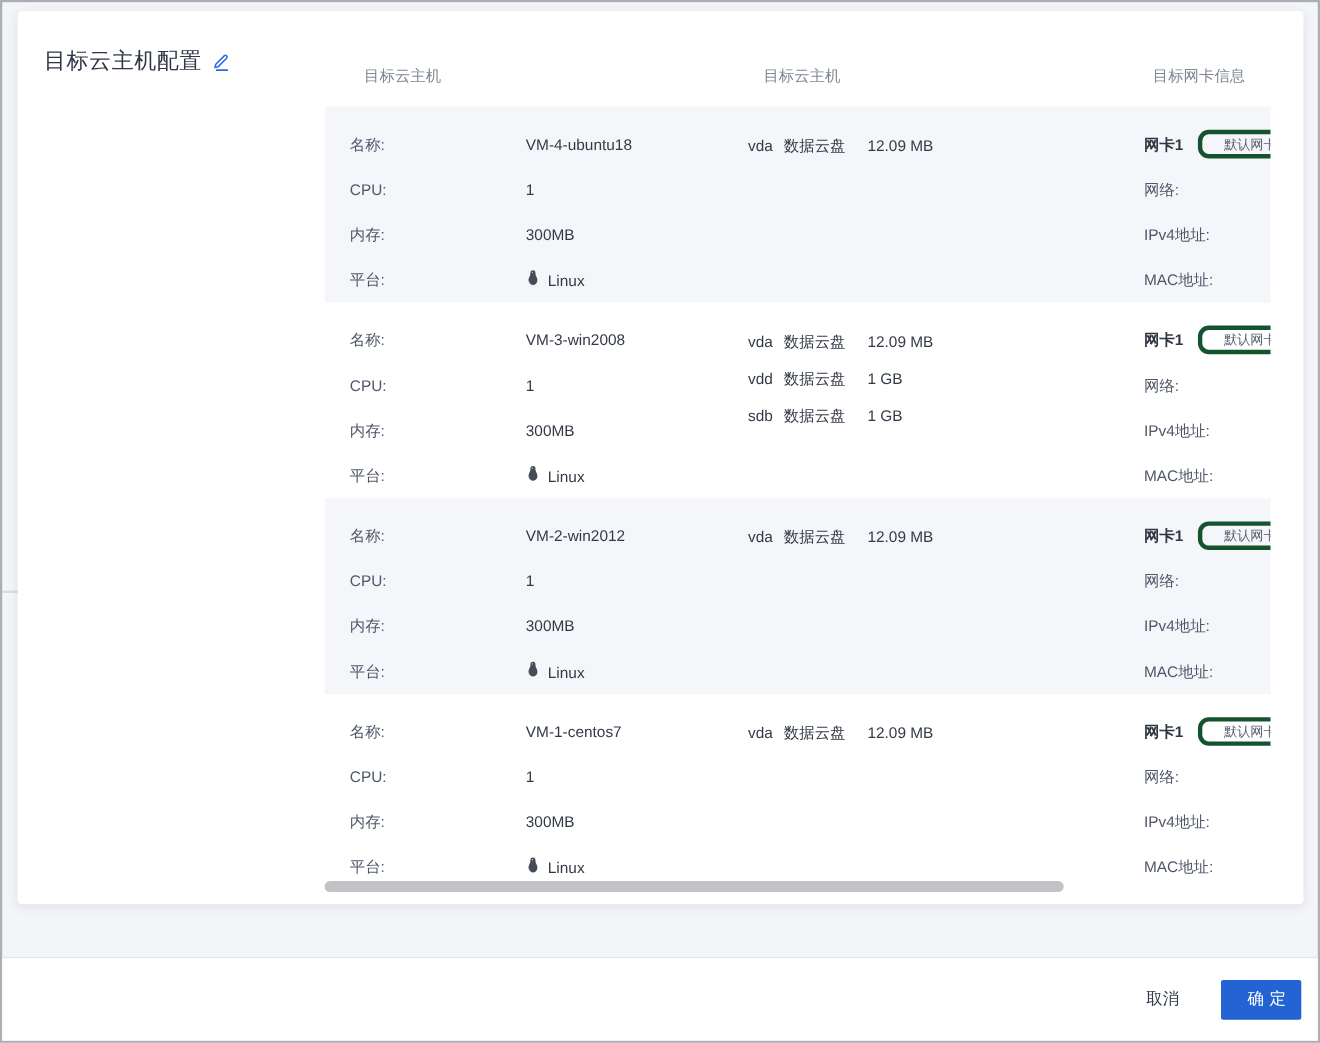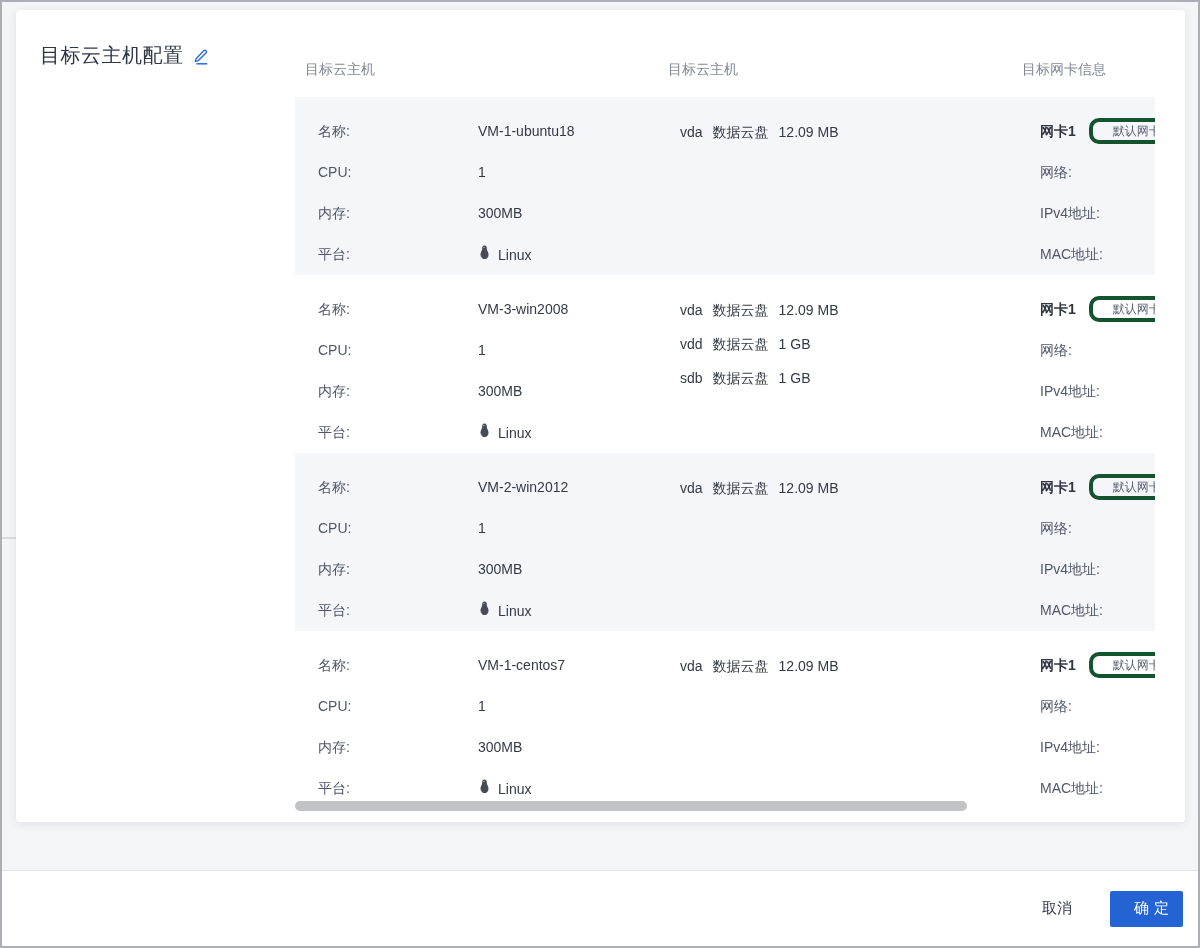--- a/index.html
+++ b/index.html
@@ -35,39 +35,39 @@
   .edit-icon { display:inline-flex; cursor:pointer; margin-top:2px; }
   
   .table-wrap {
     position:absolute; left:279px; top:35px; width:860px; height:767px;
     overflow:hidden;
   }
   .table-inner { width:1100px; }
   .thead {
     position:relative; height:52px; font-size:14px; color:#7f8795;
   }
-  .thead span { position:absolute; top:16px; white-space:nowrap; }
+  .thead span { position:absolute; top:16px; white-space:nowrap;margin-left:26px; }
   .th-host { left:10px; }
   .th-disk { left:373px; }
   .th-nic  { left:727px; }
   .trow {
     position:relative; height:178px; width:1100px;
   }
   .trow:nth-child(odd) { background:#f5f6f9; }
   .col { position:absolute; top:0; padding-top:14px; font-size:14px; }
   .col-host { left:0; width:385px; }
   .host-line { display:flex; line-height:41px; padding-left:23px; white-space:nowrap; }
   .lbl { color:#4f5768; width:160px; flex:none; }
   .val { color:#333a46; }
   .platform-val { display:inline-flex; align-items:center; gap:7px; }
   .tux { flex:none; margin-top:1px; }
   .col-disks { left:385px; width:340px; padding-top:18px; }
   .disk-line { line-height:34px; color:#333a46; white-space:nowrap; }
   .disk-dev { margin-right:10px; }
-  .disk-type { margin-right:10px; }
+  .disk-type { margin-right:20px; }
   .col-nic { left:745px; width:330px; }
   .nic-line { line-height:41px; color:#4f5768; white-space:nowrap; }
   .nic-name { color:#2f3642; font-weight:700; }
   .nic-badge {
     display:inline-block; margin-left:9px;
     border:4px solid #14532d; border-radius:10px;
     font-size:12px; line-height:18px; padding:0 20px;
     color:#596070; vertical-align:1px; white-space:nowrap;
   }
   .hscroll-thumb {
@@ -119,21 +119,21 @@
         <div class="thead">
           <span class="th-host">目标云主机</span>
           <span class="th-disk">目标云主机</span>
           <span class="th-nic">目标网卡信息</span>
         </div>
         <div>
   <div class="trow">
     <div class="col col-host">
       <div class="host-line">
         <span class="lbl">名称:</span>
-        <span class="val">VM-1-ubuntu18</span>
+        <span class="val">VM-4-ubuntu18</span>
       </div>
       <div class="host-line">
         <span class="lbl">CPU:</span>
         <span class="val">1</span>
       </div>
       <div class="host-line">
         <span class="lbl">内存:</span>
         <span class="val">300MB</span>
       </div>
       <div class="host-line">

